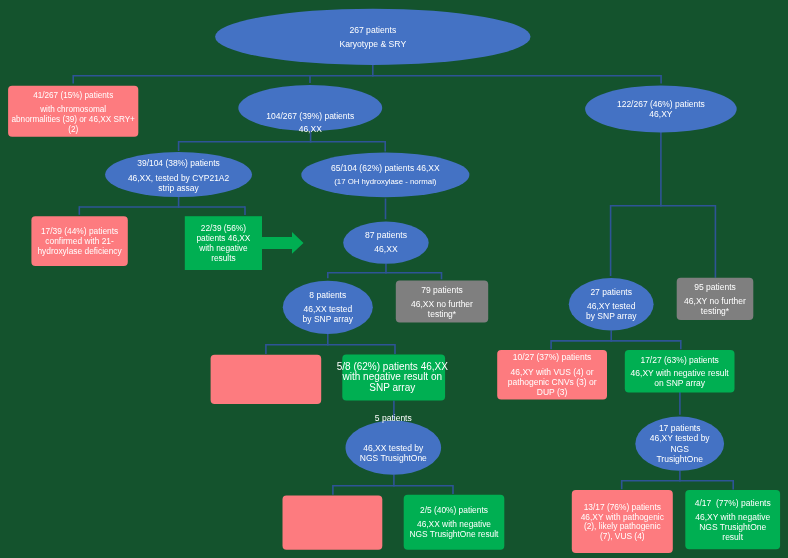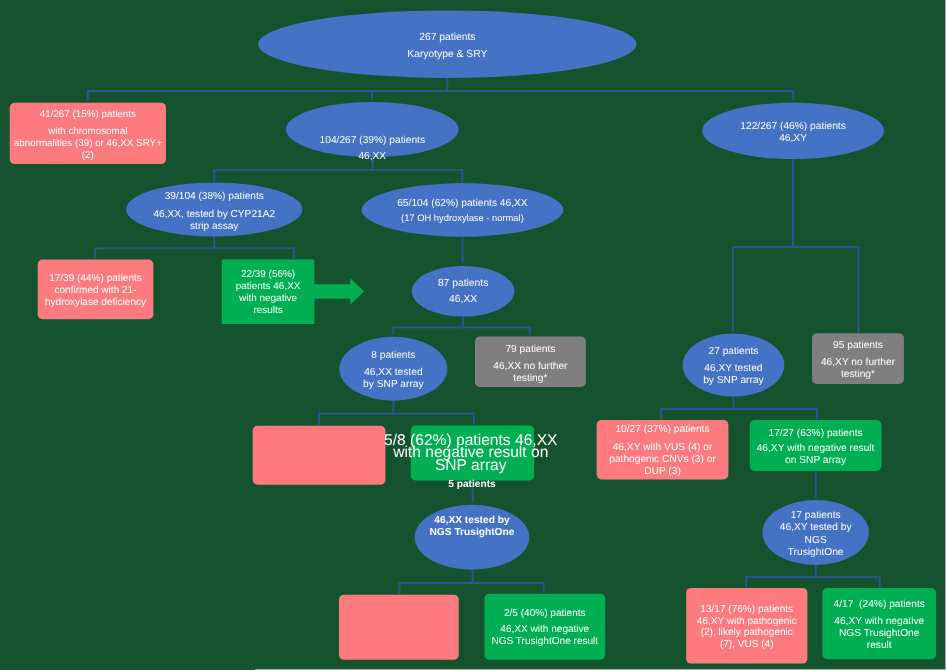--- a/index.html
+++ b/index.html
@@ -169,28 +169,28 @@
       </div>
       <div class="nodetext" style="left: 395.8px; top: 280.4px; width: 92.4px; height: 42.1px; font-size: 8.5px; line-height: 10.2px; transform: translateY(1.4px);">
         <div class="para">
           <span class="ln">79 patients</span>
         </div>
         <div class="para" style="margin-top: 3.3px;">
           <span class="ln">46,XX no further</span>
           <span class="ln">testing*</span>
         </div>
       </div>
-      <div class="nodetext" style="left: 342.3px; top: 354.6px; width: 100px; height: 45.8px; font-size: 13px; line-height: 10.2px;">
+      <div class="nodetext" style="left: 342.3px; top: 354.6px; width: 100px; height: 45.8px; font-size: 10px; line-height: 10.2px;">
         <div class="para">
           <span class="ln">5/8 (62%) patients 46,XX</span>
           <span class="ln">with negative result on</span>
           <span class="ln">SNP array</span>
         </div>
       </div>
-      <div class="nodetext" style="left: 345.5px; top: 397px; width: 95.6px; height: 54.2px; font-size: 8.5px; line-height: 9.8px; font-weight: bold;">
+      <div class="nodetext" style="left: 345.5px; top: 412px; width: 95.6px; height: 54.2px; font-size: 8.5px; line-height: 9.8px;">
         <div class="para">
           <span class="ln">5 patients</span>
         </div>
         <div class="para" style="margin-top: 20px;">
           <span class="ln">46,XX tested by</span>
           <span class="ln">NGS TrusightOne</span>
         </div>
       </div>
       <div class="nodetext" style="left: 403.7px; top: 494.7px; width: 100.6px; height: 55px; font-size: 8.4px; line-height: 10.4px;">
         <div class="para">
@@ -249,21 +249,21 @@
       <div class="nodetext" style="left: 571.8px; top: 489.9px; width: 101px; height: 63.1px; font-size: 8.4px; line-height: 9.9px; transform: translateY(1.3px);">
         <div class="para">
           <span class="ln">13/17 (76%) patients</span>
           <span class="ln">46,XY with pathogenic</span>
           <span class="ln">(2), likely pathogenic</span>
           <span class="ln">(7), VUS (4)</span>
         </div>
       </div>
       <div class="nodetext" style="left: 685.3px; top: 490.1px; width: 94.8px; height: 59.2px; font-size: 8.5px; line-height: 10px; transform: translateY(-0.3px);">
         <div class="para">
-          <span class="ln">4/17  (24%) patients</span>
+          <span class="ln">4/17  (77%) patients</span>
         </div>
         <div class="para" style="margin-top: 4.2px;">
           <span class="ln">46,XY with negative</span>
           <span class="ln">NGS TrusightOne</span>
           <span class="ln">result</span>
         </div>
       </div>
     </div>
 </div>
 

